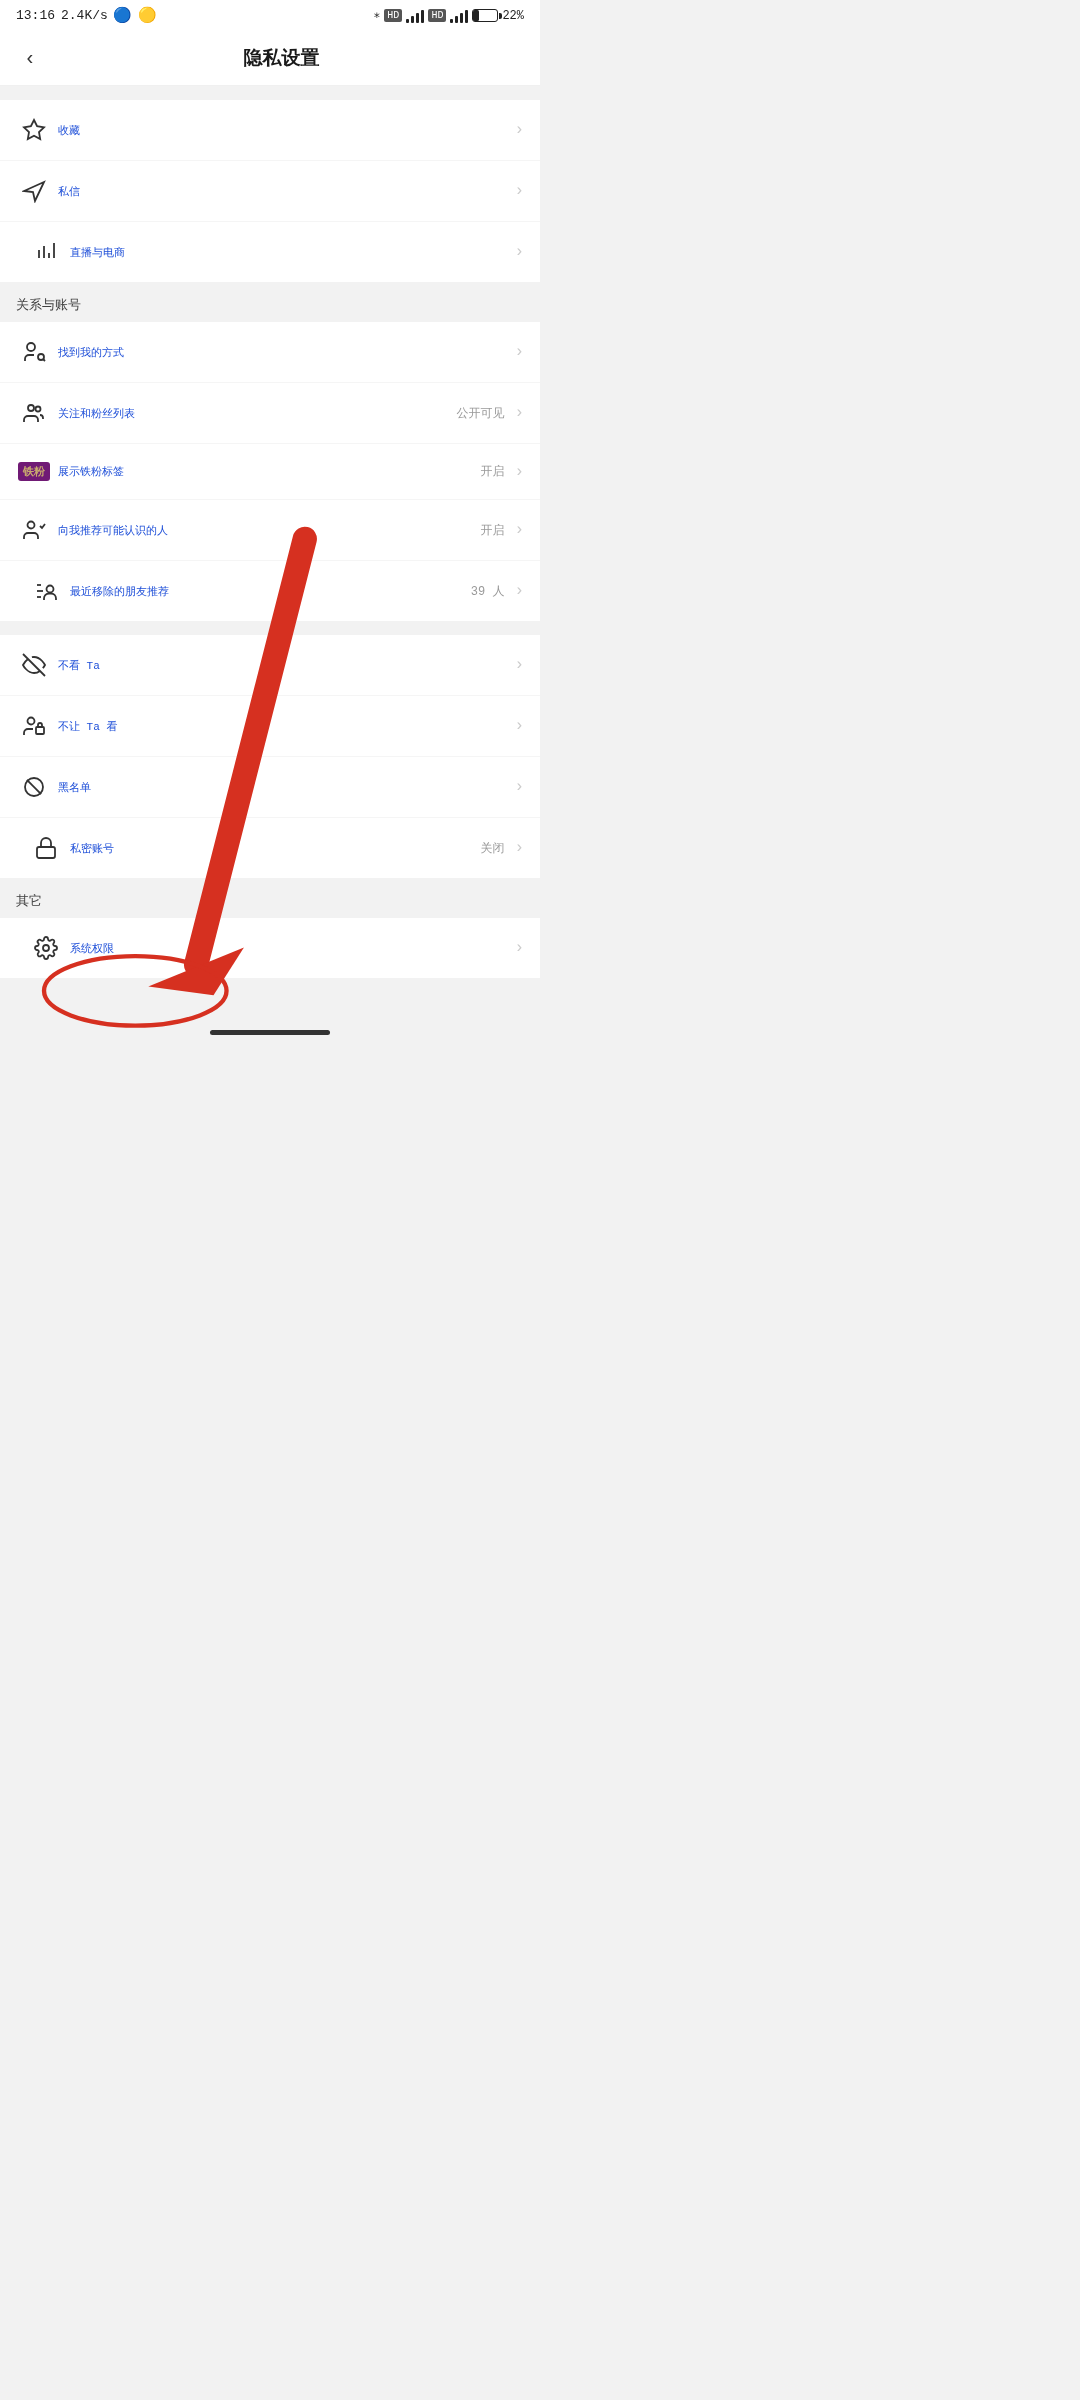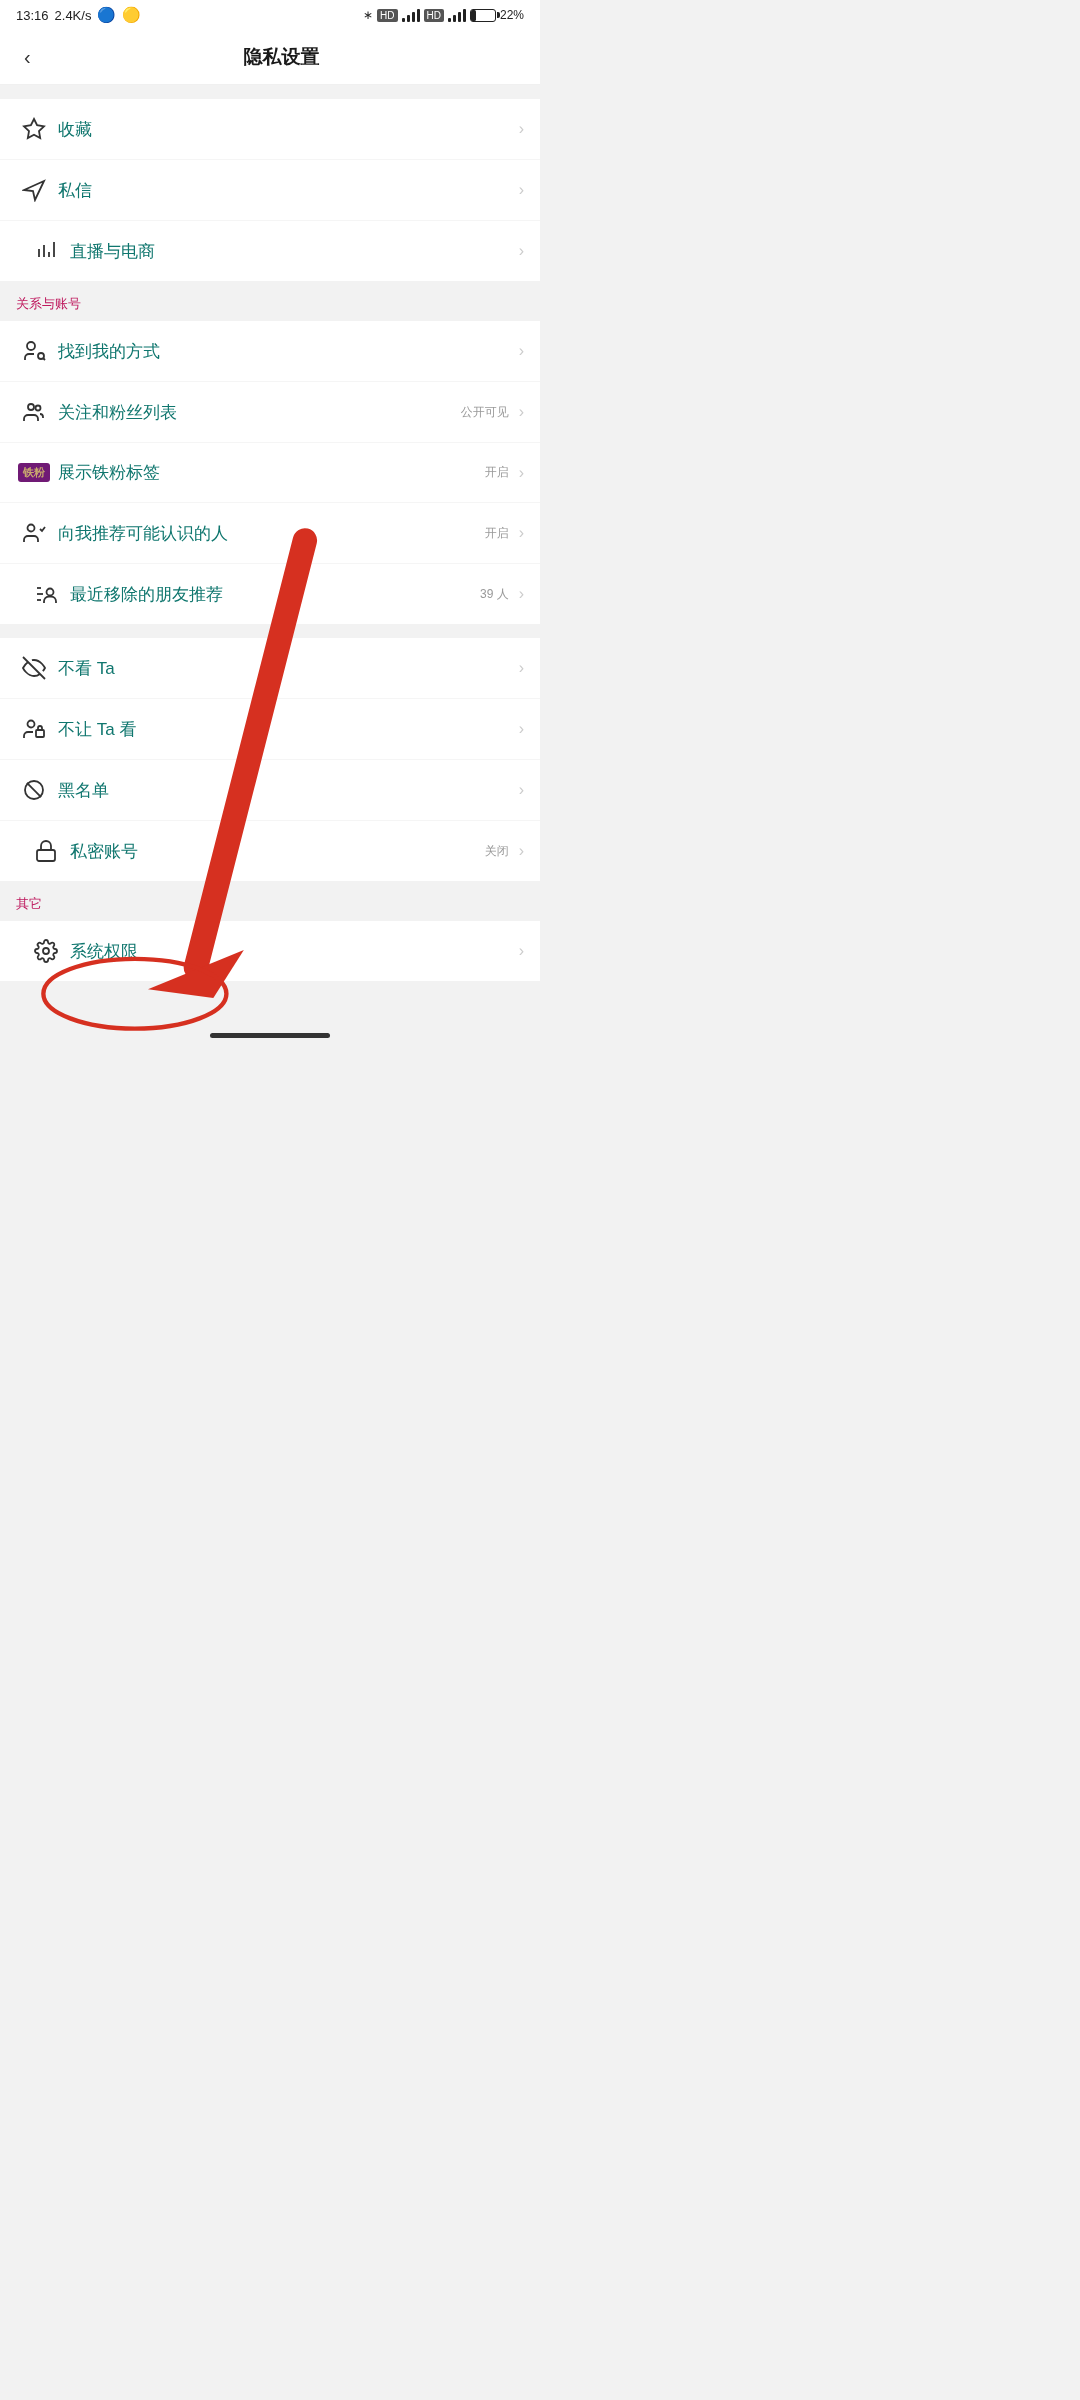--- a/index.html
+++ b/index.html
@@ -79,21 +79,21 @@
       padding-left: 23px;
     }
 
     
     .section {
       margin: 14px 0;
     }
 
     .section-label {
       font-size: 13px;
-      color: #be185d;
+      color: #404040;
       padding: 0 16px 8px 16px;
     }
 
     .card {
       background: #fff;
       border-radius: 0;
       overflow: hidden;
     }
 
     .menu-item {
@@ -112,22 +112,22 @@
     .icon-wrap {
       width: 36px;
       display: flex;
       align-items: center;
       justify-content: center;
       flex-shrink: 0;
     }
 
     .item-label {
       flex: 1;
-      font-size: 17px;
-      color: #0f766e;
+      font-size: 11px;
+      color: #1d4ed8;
       margin-left: 6px;
     }
 
     .item-value {
       font-size: 12px;
       color: #999;
       margin-right: 10px;
     }
 
     .chevron {
@@ -174,21 +174,21 @@
       color: #c8a96e;
       font-size: 11px;
       padding: 2px 5px;
       border-radius: 3px;
       font-weight: 600;
     }
   </style>
 </head>
 <body>
 
-<div style="position:relative;">
+<div style="position:relative;font-family:Liberation Mono, monospace;">
 
   <div class="status-bar">
     <div class="status-left">
       <span>13:16</span>
       <span>2.4K/s</span>
 
       <span style="font-size:15px;">🔵</span>
       <span style="font-size:15px;">🟡</span>
     </div>
     <div class="status-right">

